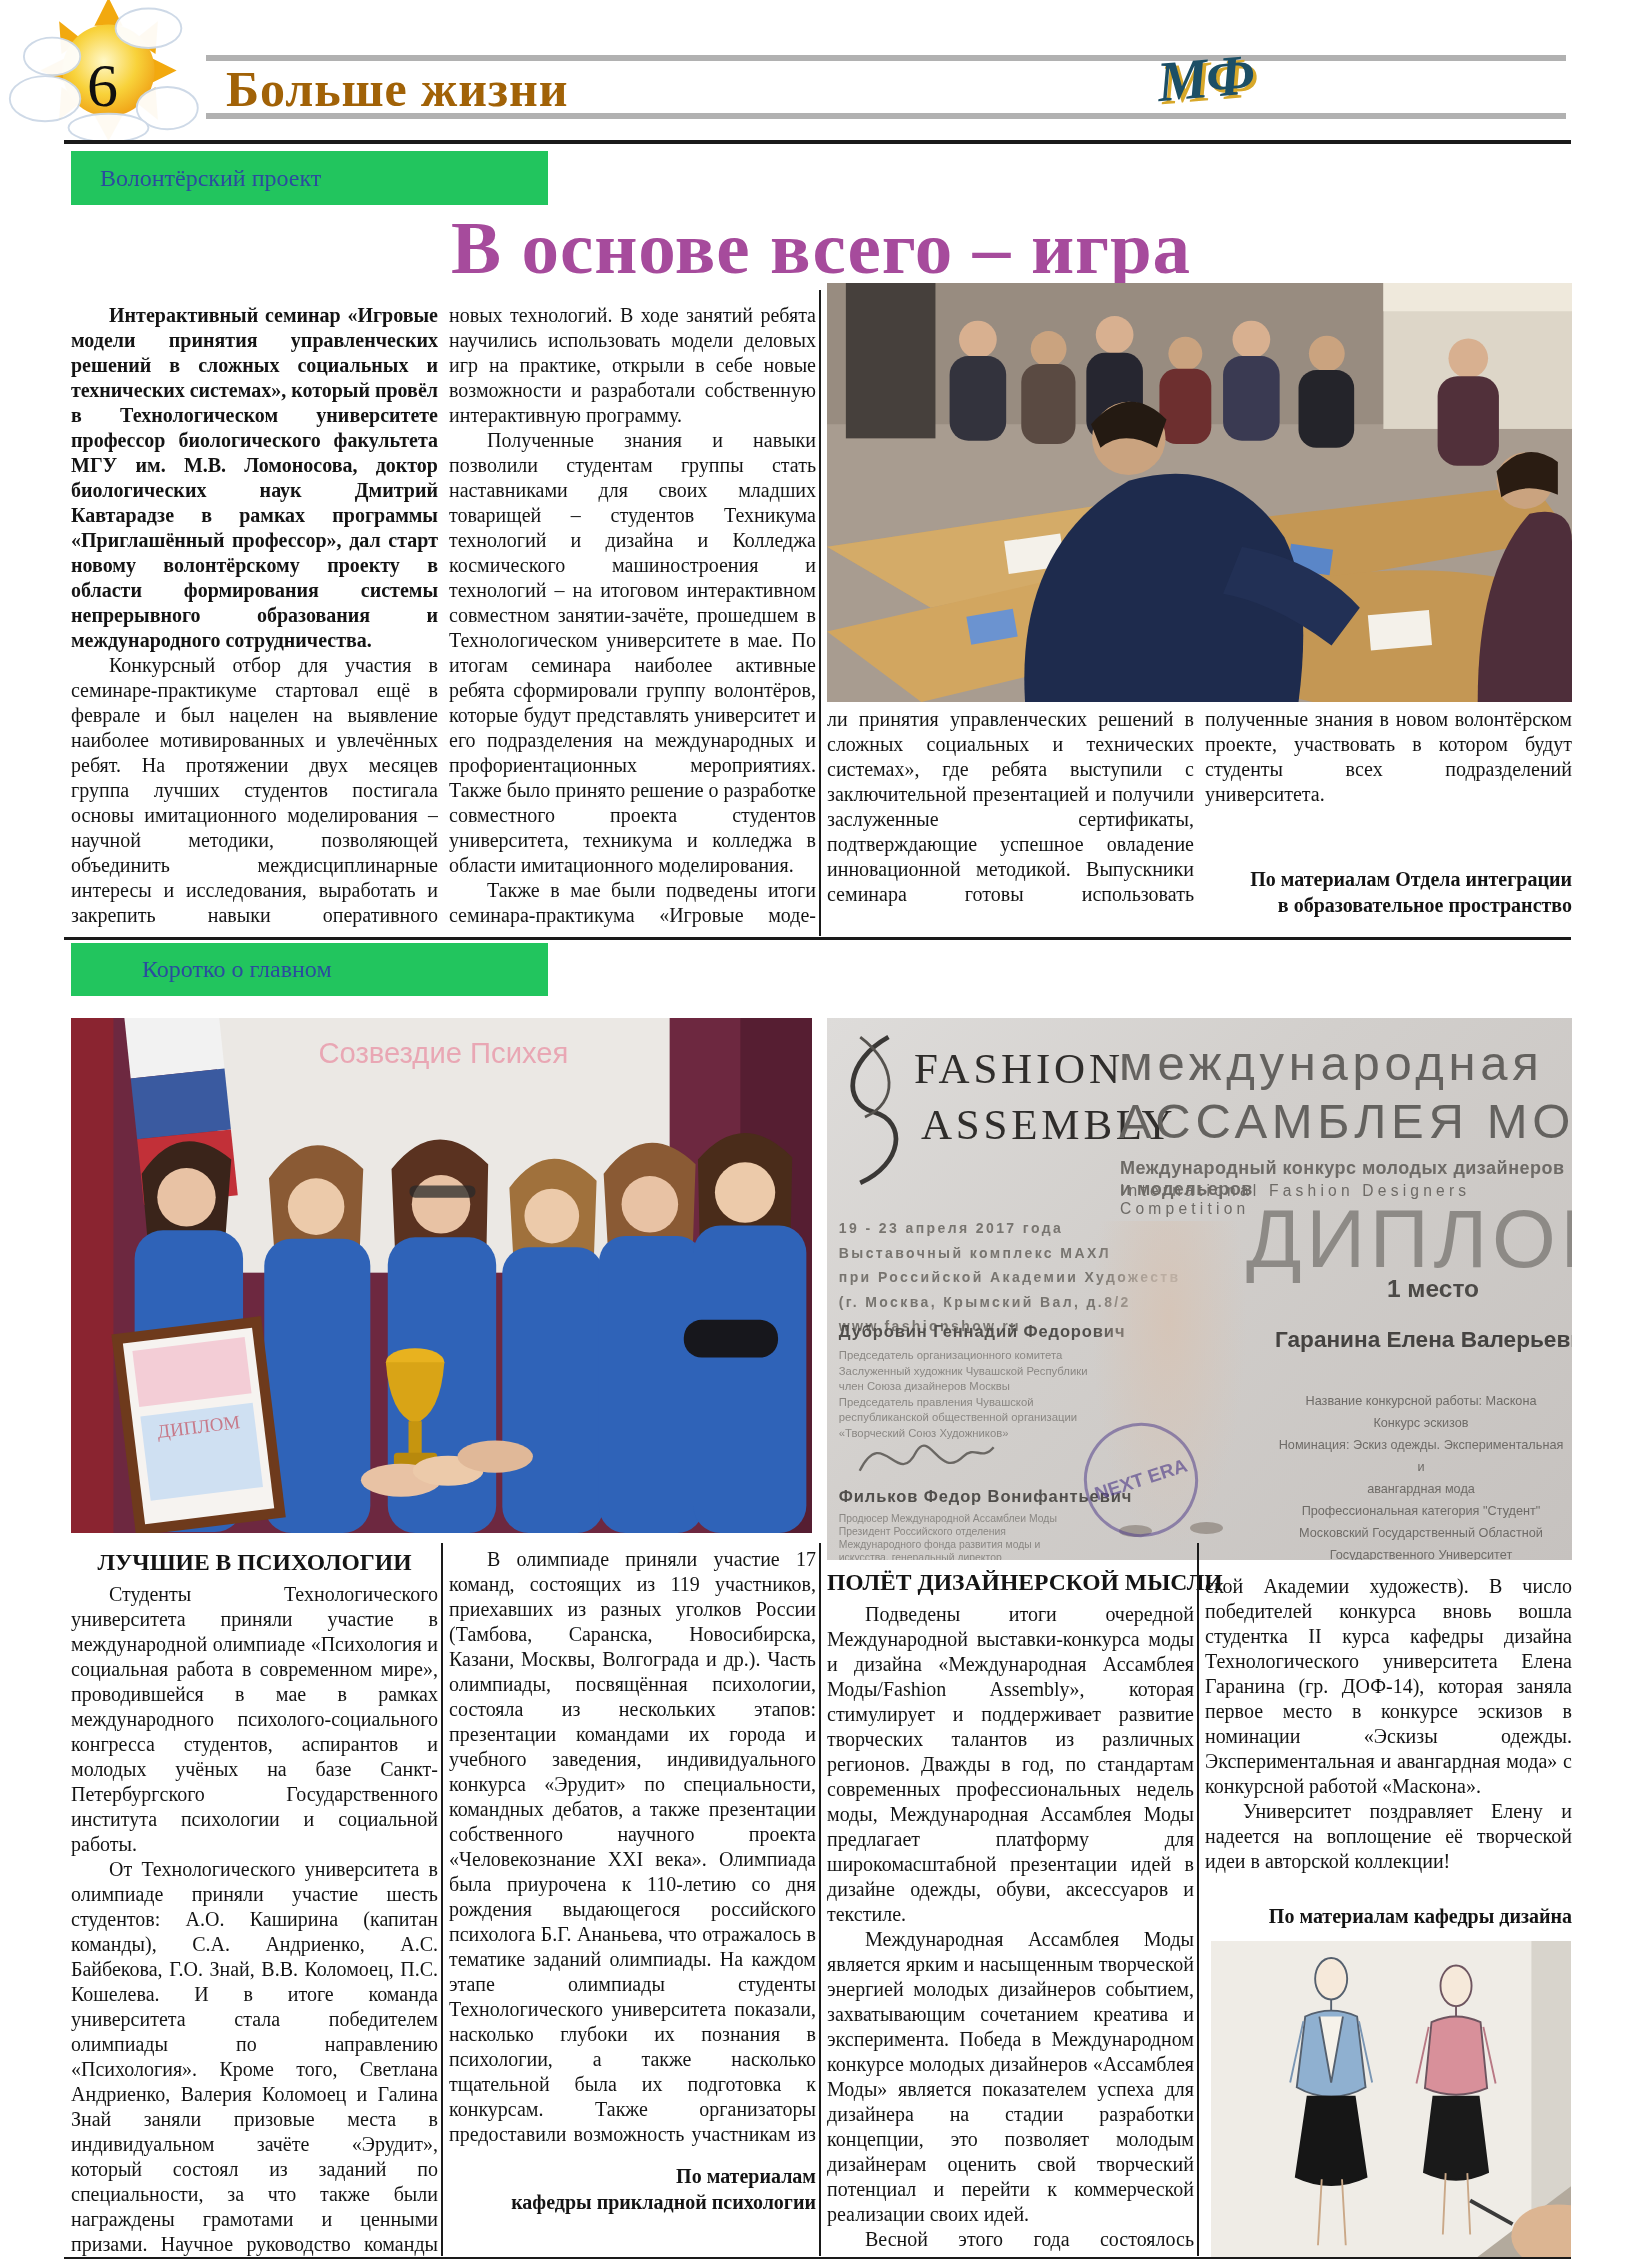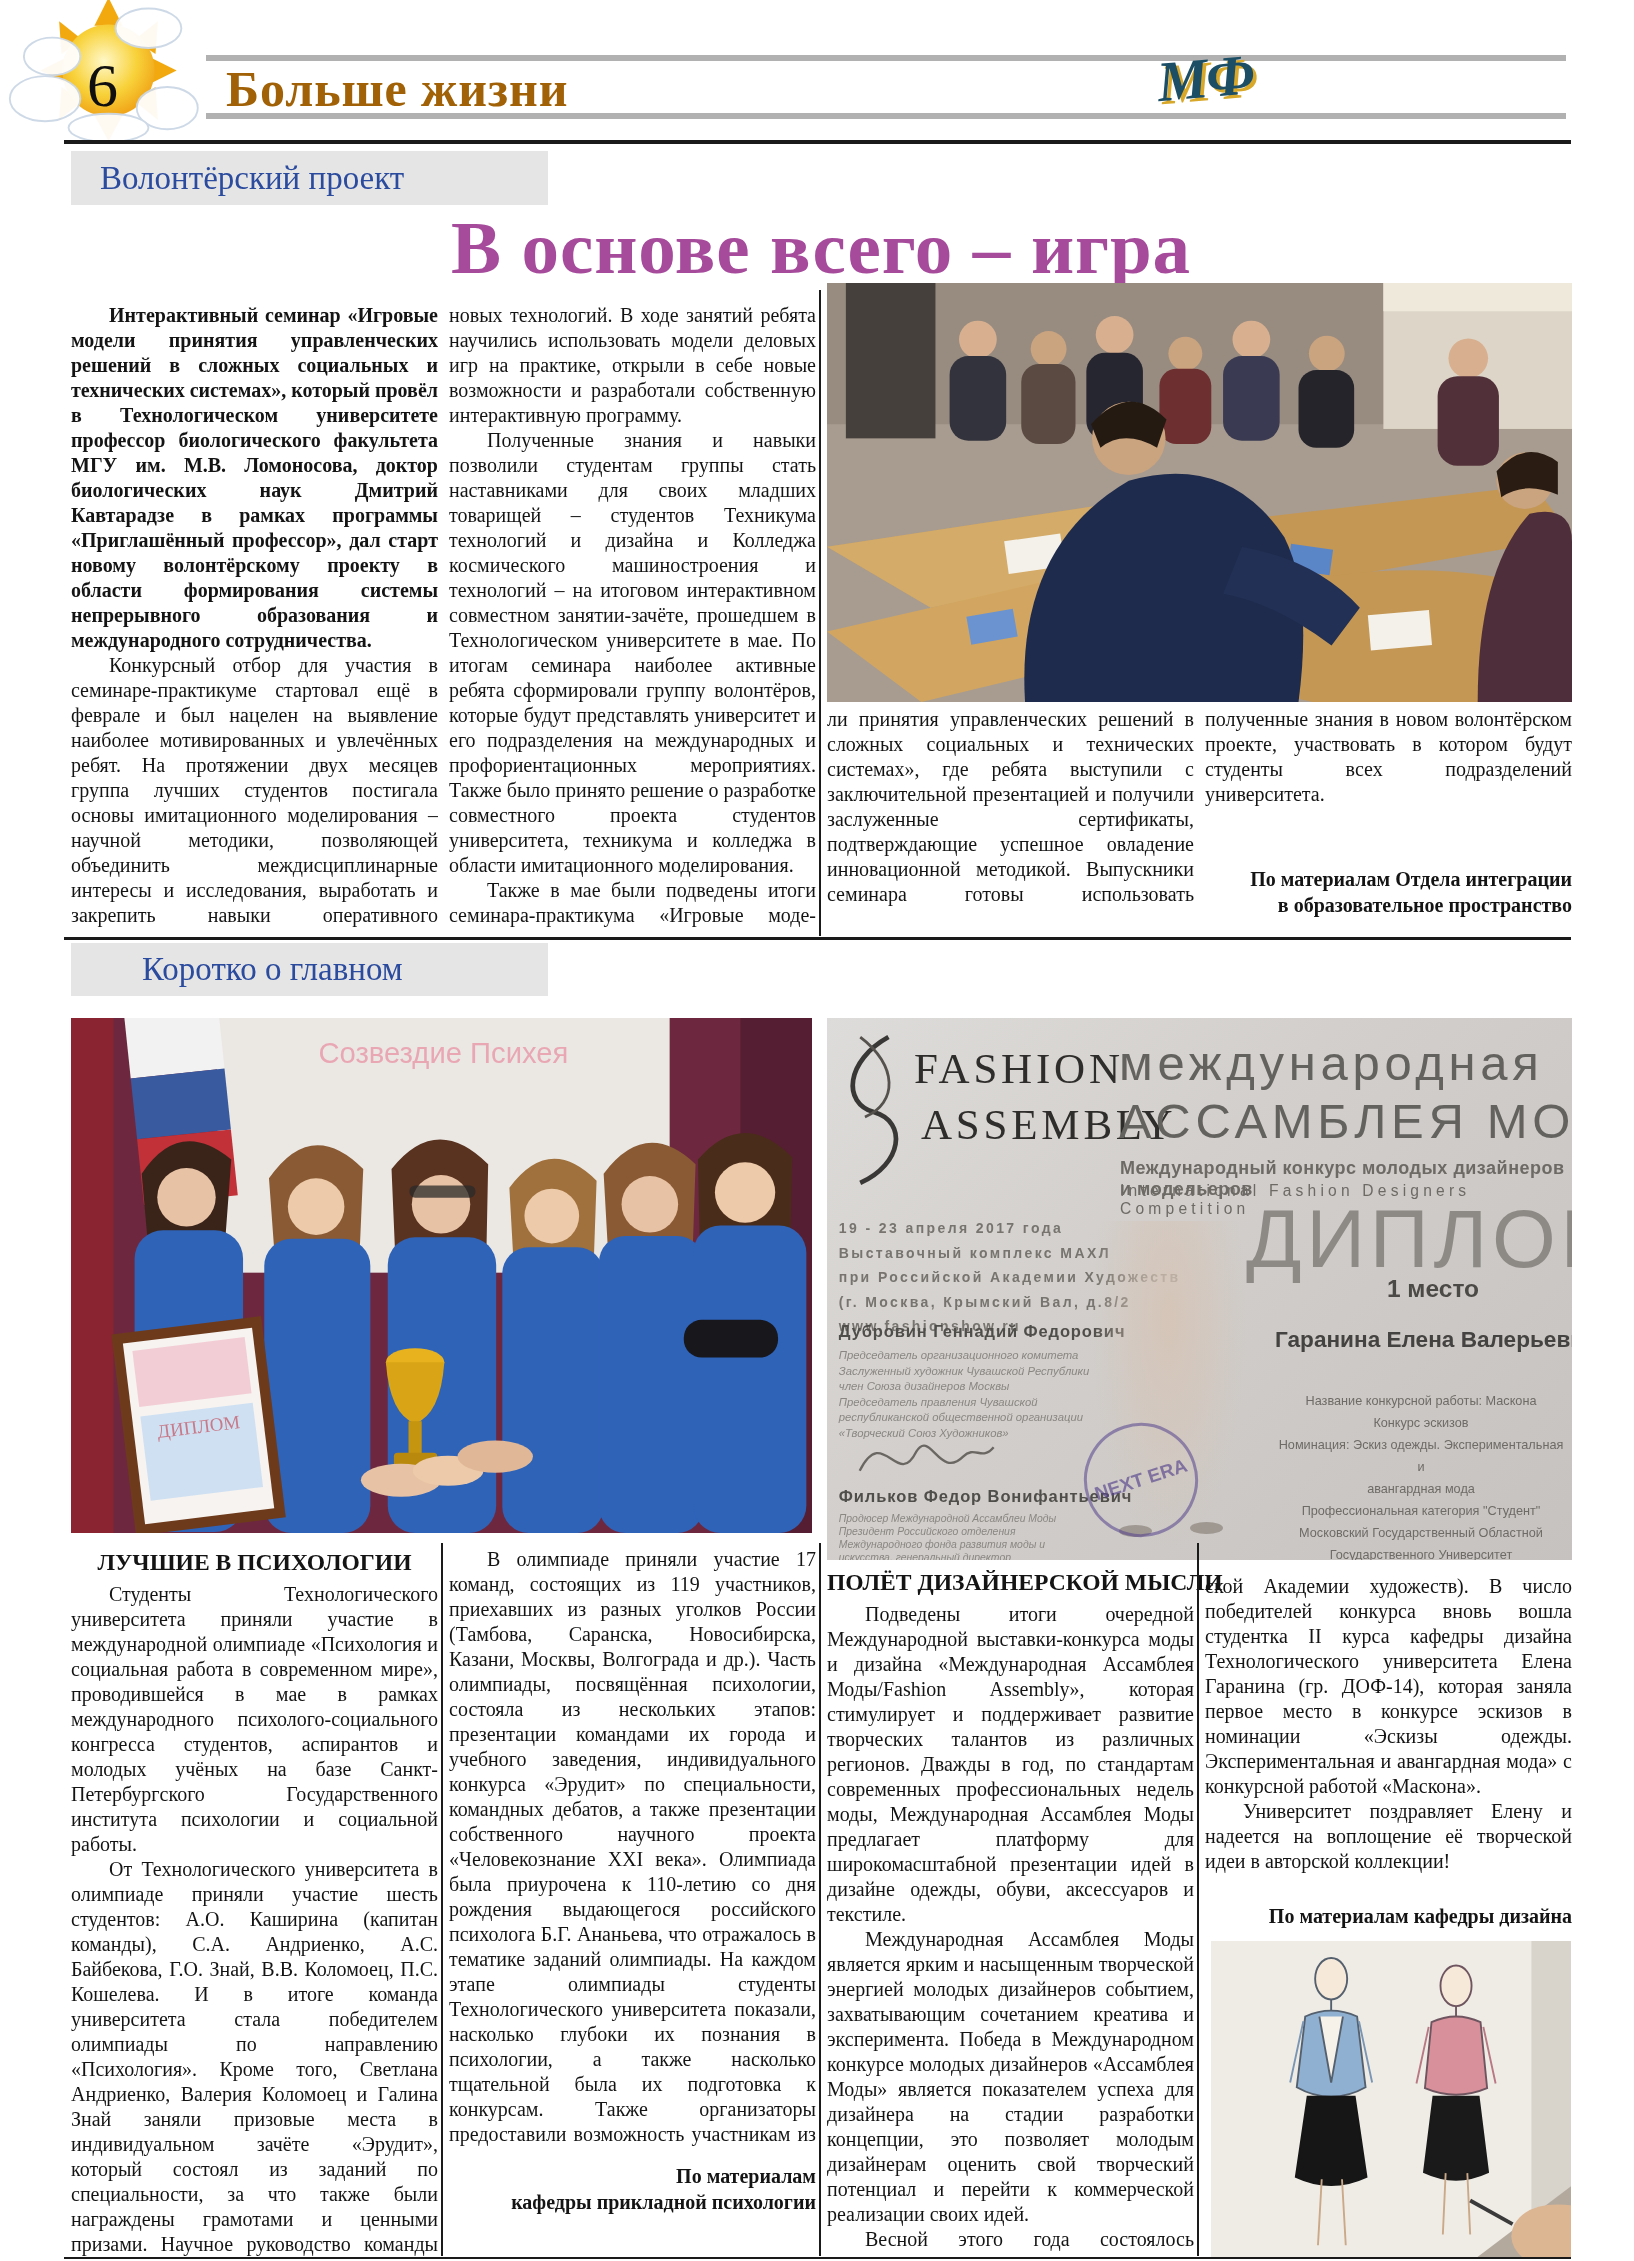--- a/index.html
+++ b/index.html
@@ -9,40 +9,40 @@
   .rule{background:#1a1a1a;}
   .grayline{background:#b1b1b1;}
   .vrule{background:#1a1a1a;width:1.9px;}
   
   .pagenum{font-size:62px;line-height:1;color:#101010;}
   .masthead{font-size:50px;font-weight:bold;letter-spacing:0.9px;color:#a16207;white-space:nowrap;}
   .issue{font-size:44px;color:#101010;text-align:right;white-space:nowrap;}
   .mflogo{font-size:57px;font-weight:bold;font-style:italic;color:#1c4f66;
           text-shadow:3.3px 3.3px 0 #d8a82a;transform:rotate(-5deg);line-height:1;}
   
-  .kicker{background:#e5e5e5;color:#2b4b9e;font-size:33px;white-space:nowrap;}
+  .kicker{background:#22c55e;color:#2b4b9e;font-size:24px;white-space:nowrap;}
   .headline{font-size:75px;font-weight:bold;color:#a64b9c;text-align:center;letter-spacing:0.9px;white-space:nowrap;}
   
   .coltext{font-size:20px;line-height:25px;text-align:justify;hyphens:auto;overflow:hidden;}
   .coltext p{margin:0;text-indent:38px;}
   .coltext p.cont{text-indent:0;}
   .coltext p.flow{text-align-last:justify;}
   .coltext p.bold{font-weight:bold;}
   .credit{font-weight:bold;font-size:20px;line-height:26px;text-align:right;}
   .arttitle{font-weight:bold;font-size:23.6px;text-align:center;white-space:nowrap;}
   
   .diploma{background:linear-gradient(135deg,#dedcda 0%,#d2cfcc 40%,#c6c2bf 100%);overflow:hidden;color:#5f5d5a;}
   .diploma .fa{font-size:43px;letter-spacing:3.8px;color:#2f2d2b;font-family:"Liberation Serif",serif;}
   .diploma .t1{font-size:49px;letter-spacing:4.7px;color:#64625f;font-family:"Liberation Sans","DejaVu Sans",sans-serif;white-space:nowrap;}
   .diploma .sub{font-family:"Liberation Sans","DejaVu Sans",sans-serif;color:#6d6a66;}
   .diploma .info{font-family:"Liberation Sans","DejaVu Sans",sans-serif;font-weight:bold;
                  font-size:14px;line-height:24.5px;letter-spacing:2.4px;color:#77746f;white-space:nowrap;}
   .diploma .big{font-size:82px;letter-spacing:4.7px;color:#8d8a86;font-family:"Liberation Sans","DejaVu Sans",sans-serif;}
   .diploma .offname{font-size:16.5px;font-weight:bold;color:#504e4b;font-family:"Liberation Sans","DejaVu Sans",sans-serif;letter-spacing:0.9px;white-space:nowrap;}
-  .diploma .offlines{font-size:11.3px;line-height:15.6px;color:#8a8783;font-family:"Liberation Sans","DejaVu Sans",sans-serif;white-space:nowrap;font-style:italic;}
+  .diploma .offlines{font-size:11.3px;line-height:15.6px;color:#8a8783;font-family:"Liberation Sans","DejaVu Sans",sans-serif;white-space:nowrap;}
   .diploma .place{font-size:24.5px;font-weight:bold;color:#4c4a47;text-align:center;font-family:"Liberation Sans","DejaVu Sans",sans-serif;}
   .diploma .winner{font-size:22.6px;font-weight:bold;color:#454341;text-align:center;font-family:"Liberation Sans","DejaVu Sans",sans-serif;white-space:nowrap;}
   .diploma .details{font-size:12.7px;line-height:22px;color:#6e6b67;text-align:center;font-family:"Liberation Sans","DejaVu Sans",sans-serif;}
   .stamp{width:108px;height:108px;border:3.3px solid rgba(84,66,140,.55);border-radius:50%;
          transform:rotate(-18deg);display:flex;align-items:center;justify-content:center;
          color:rgba(84,66,140,.65);font-family:"Liberation Sans",sans-serif;font-weight:bold;
          font-size:19px;text-align:center;line-height:1.1;}
 </style>
 </head>
 <body>

